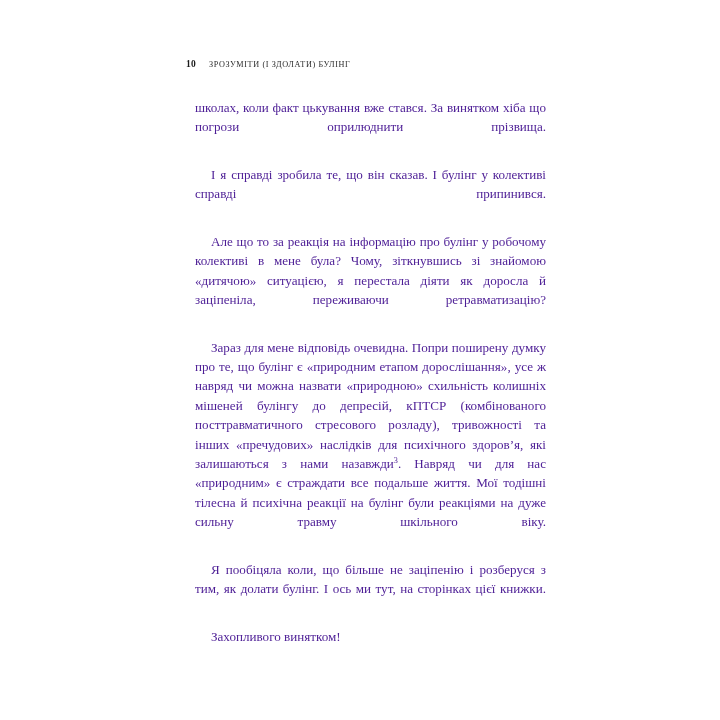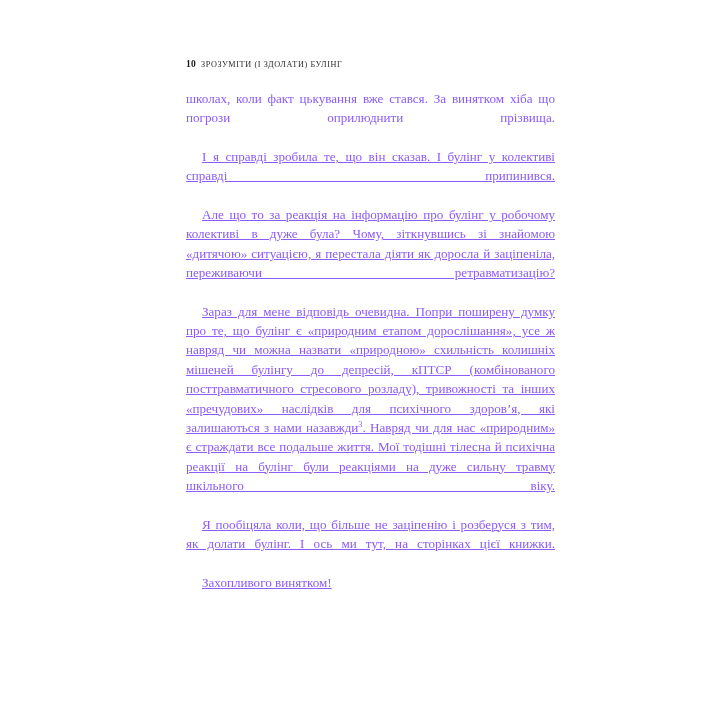--- a/index.html
+++ b/index.html
@@ -36,51 +36,50 @@
   }
   .folio {
     font-family: "Liberation Serif", "DejaVu Serif", serif;
     font-size: 9.5px;
     font-weight: bold;
     color: #1b1b1b;
     letter-spacing: 0.2px;
     line-height: 1;
   }
   .head-title {
-    margin-left: 5px;
+    margin-left: 13px;
     font-family: "Liberation Serif", "DejaVu Serif", serif;
     font-size: 8.2px;
     font-weight: normal;
     color: #2a2a2a;
     letter-spacing: 0.62px;
     line-height: 1;
     text-transform: uppercase;
   }
 
   
   .text-block {
     position: absolute;
     left: 186px;
     top: 89px;
     width: 369px;
   }
 
   .para {
-    margin: 0;
+    margin: 9px;
     font-size: 13.1px;
     line-height: 19.35px;
     text-align: justify;
     text-justify: inter-word;
-    color: #8b5cf6;
+    color: #4c1d95;
     hyphens: manual;
     -webkit-hyphens: manual;
   }
   .para.indent {
     text-indent: 16px;
-    text-decoration: underline;
   }
   
   .para:after {
     content: "";
     display: inline-block;
     width: 100%;
   }
   .para.no-stretch:after { display: none; }
 
   sup.fn {
@@ -103,21 +102,21 @@
 
     <p class="para">
       <span>школах, коли факт цькування вже стався. За винятком хіба що погрози оприлюднити прізвища.</span>
     </p>
 
     <p class="para indent">
       <span>І я справді зробила те, що він сказав. І булінг у колективі справді припинився.</span>
     </p>
 
     <p class="para indent">
-      <span>Але що то за реакція на інформацію про булінг у робочому колективі в дуже була? Чому, зіткнувшись зі знайомою «дитячою» ситуацією, я перестала діяти як доросла й заціпеніла, переживаючи ретравматизацію?</span>
+      <span>Але що то за реакція на інформацію про булінг у робочому колективі в мене була? Чому, зіткнувшись зі знайомою «дитячою» ситуацією, я перестала діяти як доросла й заціпеніла, переживаючи ретравматизацію?</span>
     </p>
 
     <p class="para indent">
       <span>Зараз для мене відповідь очевидна. Попри поширену думку про те, що булінг є «природним етапом дорослішання», усе ж навряд чи можна назвати «природною» схильність колишніх мішеней булінгу до депресій, кПТСР (комбінованого посттравматичного стресового розладу), тривожності та інших «пречудових» наслідків для психічного здоров’я, які залишаються з нами назавжди</span><sup class="fn">3</sup><span>. Навряд чи для нас «природним» є страждати все подальше життя. Мої тодішні тілесна й психічна реакції на булінг були реакціями на дуже сильну травму шкільного віку.</span>
     </p>
 
     <p class="para indent">
       <span>Я пообіцяла коли, що більше не заціпенію і розберуся з тим, як долати булінг. І ось ми тут, на сторінках цієї книжки.</span>
     </p>
 

